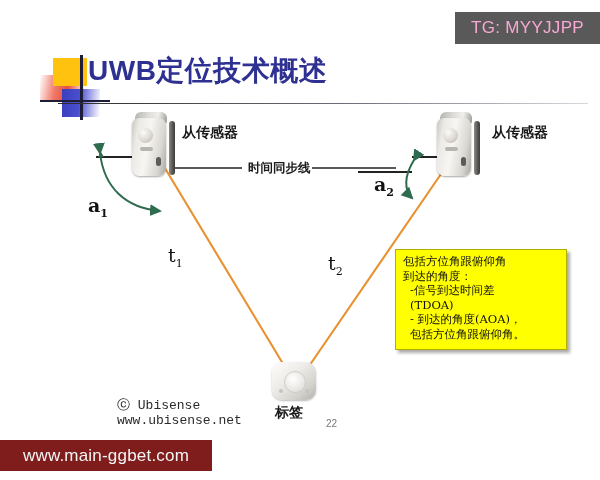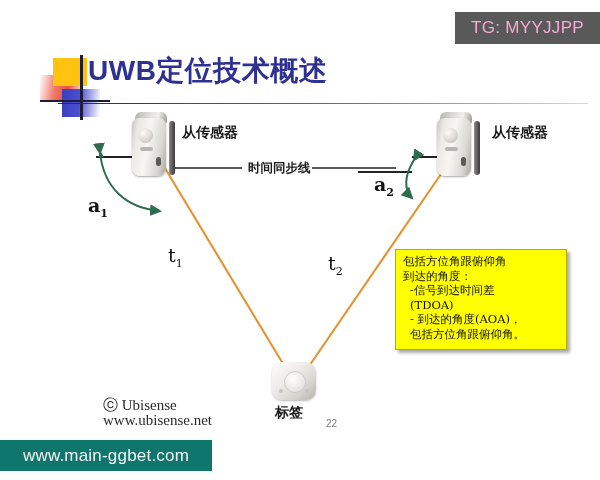--- a/index.html
+++ b/index.html
@@ -30,21 +30,21 @@
     letter-spacing: 0.3px;
   }
 
   
   #watermark {
     position: absolute;
     left: 0px;
     top: 440px;
     width: 212px;
     height: 31px;
-    background: #0f766e;
+    background: #7f1d1d;
     color: #f4f4f4;
     font-size: 17px;
     line-height: 31px;
     text-align: center;
     letter-spacing: 0.2px;
   }
 
   
   #title-decor {
     position: absolute;
@@ -245,24 +245,24 @@
     font-size: 11.5px;
     line-height: 14.6px;
     color: #111111;
   }
   #callout div { white-space: nowrap; }
   #callout .ind { padding-left: 7px; }
 
   
   #ubisense {
     position: absolute;
-    left: 103px;
+    left: 117px;
     top: 398px;
-    font-family: Liberation Serif, serif;
-    font-size: 15px;
+    font-family: Liberation Mono, monospace;
+    font-size: 13px;
     color: #2a2a2a;
     line-height: 15px;
   }
   #page-num {
     position: absolute;
     left: 326px;
     top: 418px;
     font-family: "Liberation Sans", sans-serif;
     font-size: 10px;
     color: #777777;

